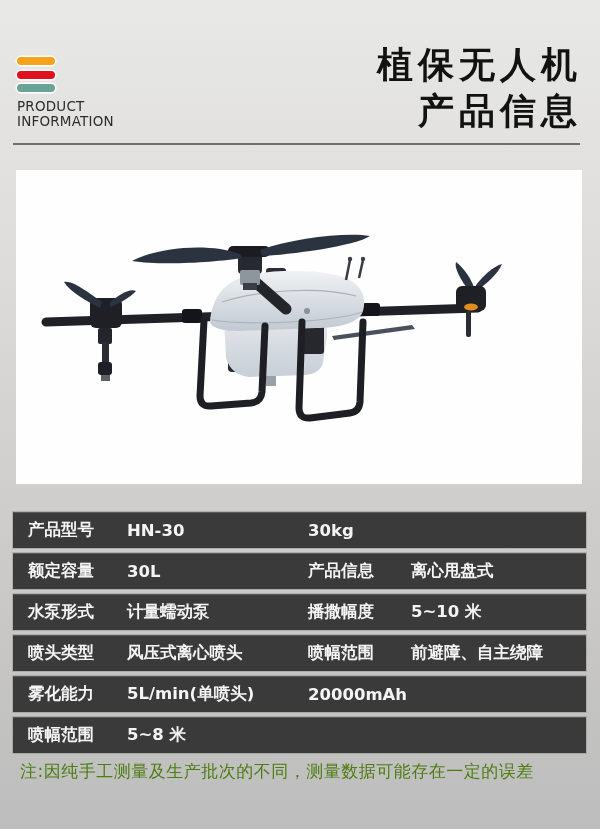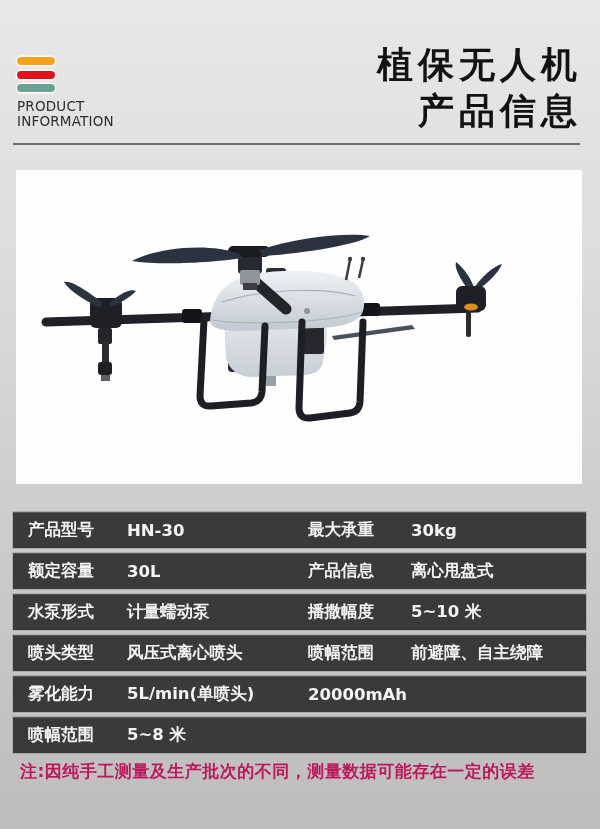--- a/index.html
+++ b/index.html
@@ -17,22 +17,22 @@
   .title { position:absolute; right:18px; top:42px; text-align:right; color:#121212;
     font-weight:700; font-size:36px; line-height:46px; letter-spacing:5px; white-space:nowrap;margin-left:6px; }
   .divider { position:absolute; left:13px; top:143px; width:567px; height:2px; background:#6f6f6f; }
   .photo { position:absolute; left:16px; top:170px; width:566px; height:314px; background:#fefefe; }
   .spec-table { position:absolute; left:13px; top:512px; width:573px;
     display:flex; flex-direction:column; gap:5px; }
   .spec-row { height:36px; background:#3a3a3a; display:grid;
     grid-template-columns:99px 181px 103px 1fr; align-items:center; padding-left:15px;
     box-shadow:inset 0 1px 0 rgba(255,255,255,0.16), 0 0 0 1px rgba(140,140,140,0.45);
     color:#f4f4f4; font-size:16.5px; font-weight:700; white-space:nowrap; }
-  .note { position:absolute; left:20px; top:760px; font-size:17px; font-weight:700;
-    color:#be185d; letter-spacing:0.5px; white-space:nowrap; }
+  .note { position:absolute; left:20px; top:760px; font-size:17px; font-weight:400;
+    color:#4d7c0f; letter-spacing:0.5px; white-space:nowrap; }
 </style>
 </head>
 <body>
 
 <div class="logo">
     <div class="logo-bar" style="background: rgb(245, 162, 29);"></div>
     <div class="logo-bar" style="background: rgb(224, 18, 29);"></div>
     <div class="logo-bar" style="background: rgb(106, 162, 149);"></div>
   </div>
 
@@ -110,21 +110,20 @@
     <rect x="212" y="76" width="42" height="11" rx="5" fill="#1a1c21"></rect>
     <path d="M224,84 C192,72 140,78 116,91 C146,96 202,92 226,88 Z" fill="#2c3340"></path>
     <path d="M244,80 C278,68 330,62 354,66 C340,76 272,85 246,86 Z" fill="#2c3340"></path>
   </svg>
 </div>
 
 <div class="spec-table">
     <div class="spec-row">
       <div class="spec-label">产品型号</div>
       <div class="spec-value">HN-30</div>
-      <div class="spec-label">最大承重</div>
       <div class="spec-value">30kg</div>
     </div>
     <div class="spec-row">
       <div class="spec-label">额定容量</div>
       <div class="spec-value">30L</div>
       <div class="spec-label">产品信息</div>
       <div class="spec-value">离心甩盘式</div>
     </div>
     <div class="spec-row">
       <div class="spec-label">水泵形式</div>

